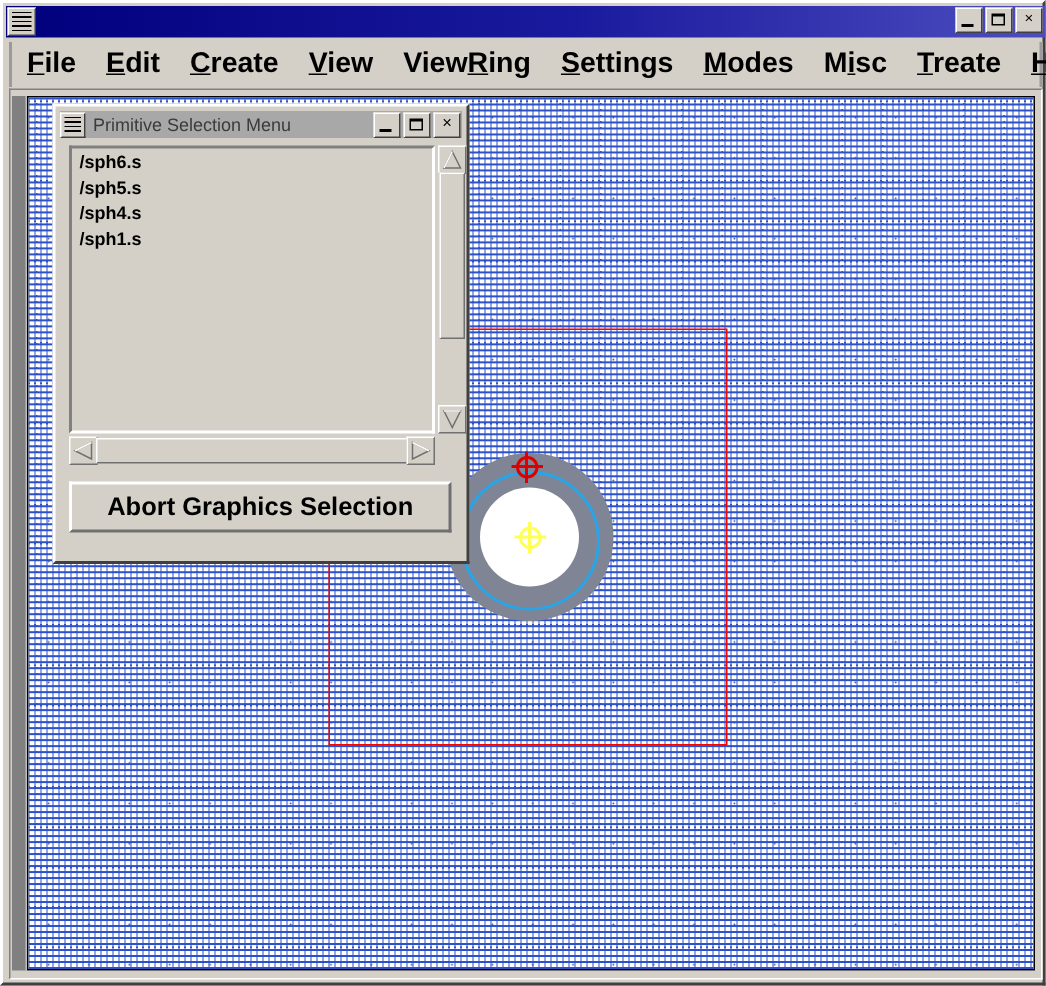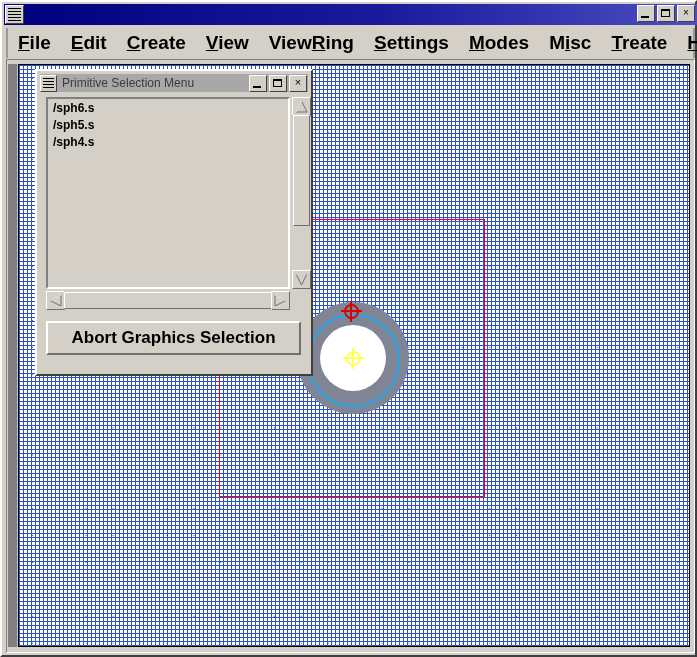--- a/index.html
+++ b/index.html
@@ -1173,20 +1173,21 @@
             <span style="position:absolute;left:0;right:0;top:0;bottom:0;font-size:11px;line-height:13px;text-align:center;">×</span>
           </div>
         </div>
       </div>
 
       <div class="listbox" style="left:9px;top:26px;width:244px;height:192px;">
         <div class="list-items" id="listitems">
             <div class="li">/sph6.s</div>
             <div class="li">/sph5.s</div>
             <div class="li">/sph4.s</div>
+            <div class="li">/sph1.s</div>
           </div>
       </div>
 
       <div class="vsb" style="left:255px;top:26px;width:17px;height:192px;">
         <div class="sb-trough" style="left:0;top:0;right:0;bottom:0;background:#d4d0c8;"></div>
         <div class="sb-arrow" style="left:0;top:0;width:17px;height:17px;">
           <svg width="17" height="17" viewBox="0 0 17 17">
             <polygon points="8.5,3 14,14 3,14" fill="#d4d0c8" stroke="#707070" stroke-width="1"></polygon>
             <polyline points="3,14 8.5,3" fill="none" stroke="#ffffff" stroke-width="1"></polyline>
           </svg>

